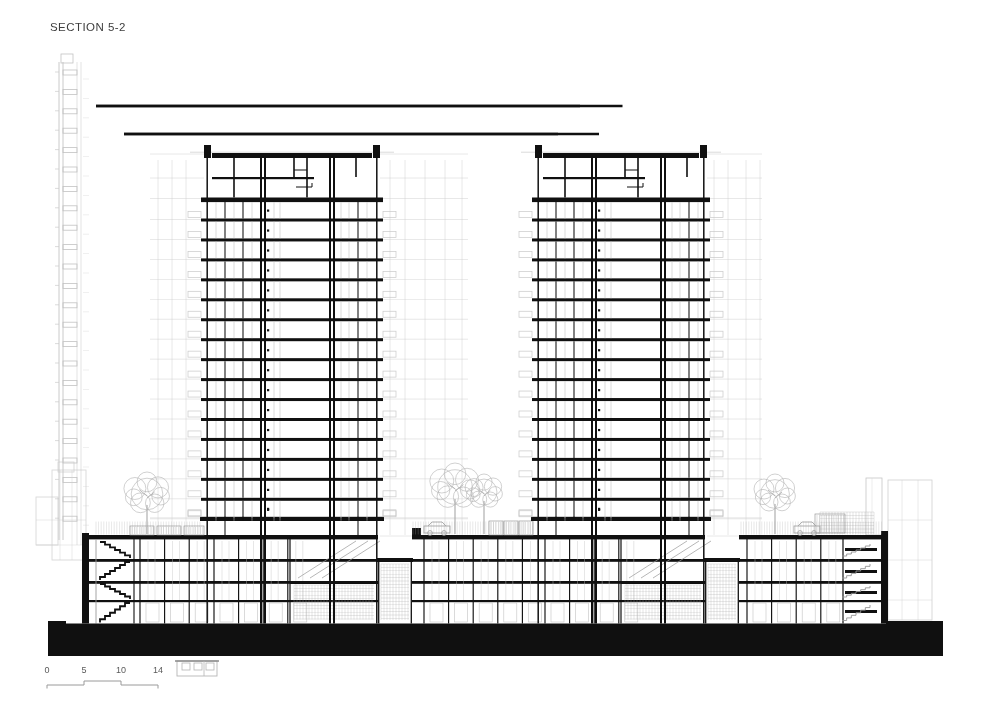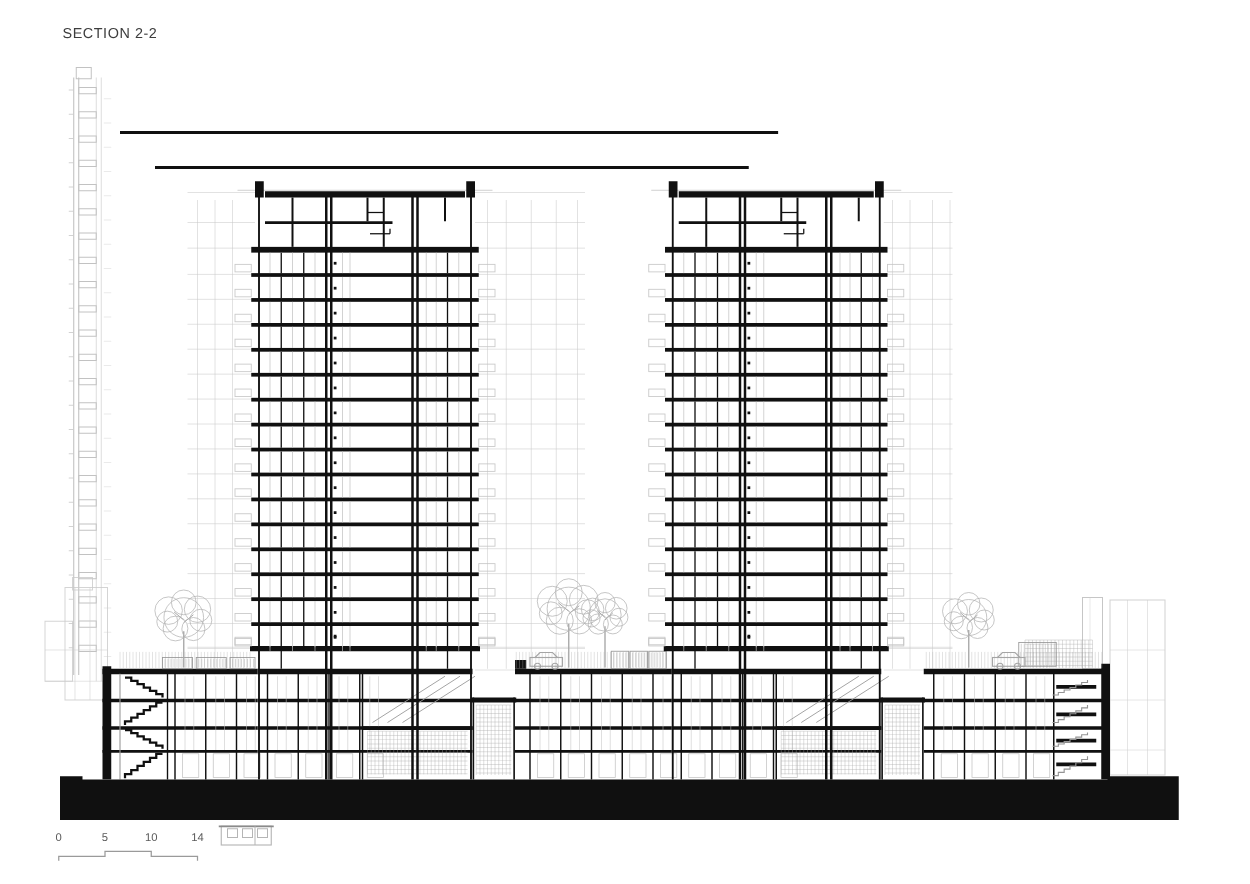--- a/index.html
+++ b/index.html
@@ -1345,20 +1345,20 @@
       </g>
       <g>
         <rect x="177" y="661" width="40" height="15" fill="none" stroke="#b5b5b5" stroke-width="0.9"></rect>
         <line x1="175" y1="661" x2="219" y2="661" stroke="#8a8a8a" stroke-width="1.4"></line>
         <rect x="182" y="663" width="8" height="7" fill="none" stroke="#b5b5b5" stroke-width="0.8"></rect>
         <rect x="194" y="663" width="8" height="7" fill="none" stroke="#b5b5b5" stroke-width="0.8"></rect>
         <rect x="206" y="663" width="8" height="7" fill="none" stroke="#b5b5b5" stroke-width="0.8"></rect>
         <line x1="204" y1="661" x2="204" y2="676" stroke="#b5b5b5" stroke-width="0.8"></line>
       </g>
     </svg>
-  <div class="title">SECTION 2-2</div>
+  <div class="title">SECTION 5-2</div>
   <div>
     <span class="scale-label" style="left: 47px;">0</span>
     <span class="scale-label" style="left: 84px;">5</span>
     <span class="scale-label" style="left: 121px; text-align: right;">10</span>
     <span class="scale-label" style="left: 158px;">14</span>
   </div>
 </div>
 
 </body></html>

